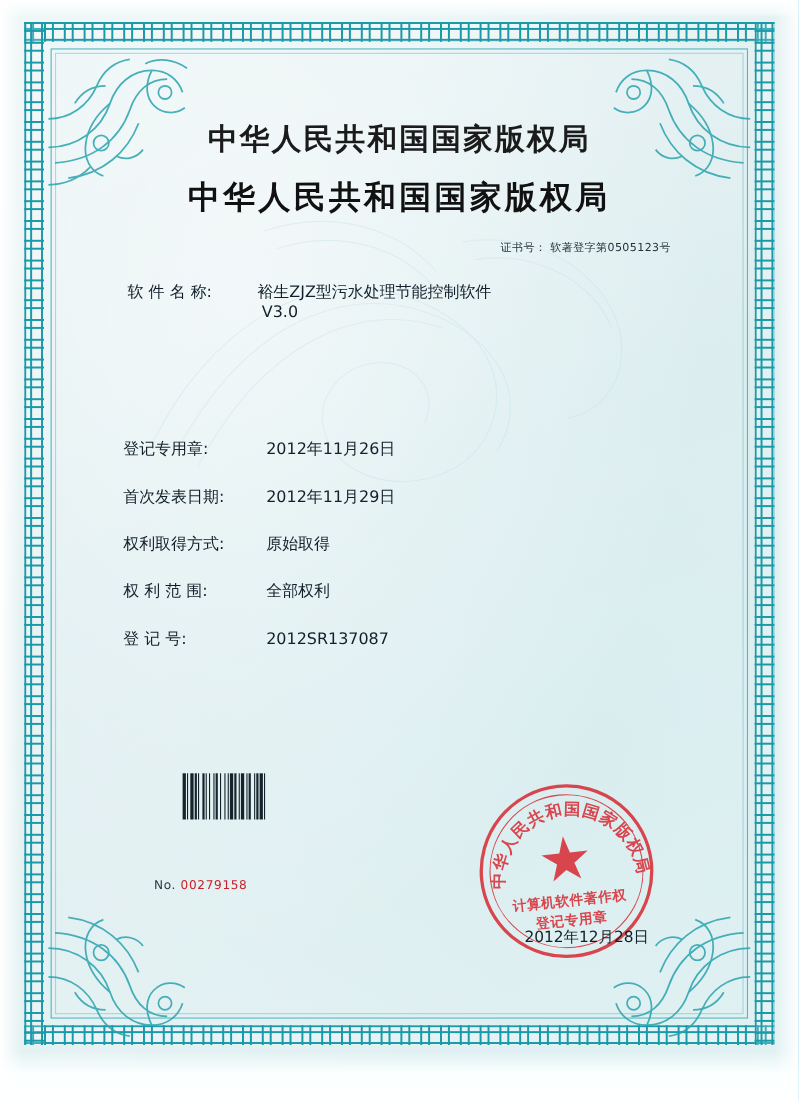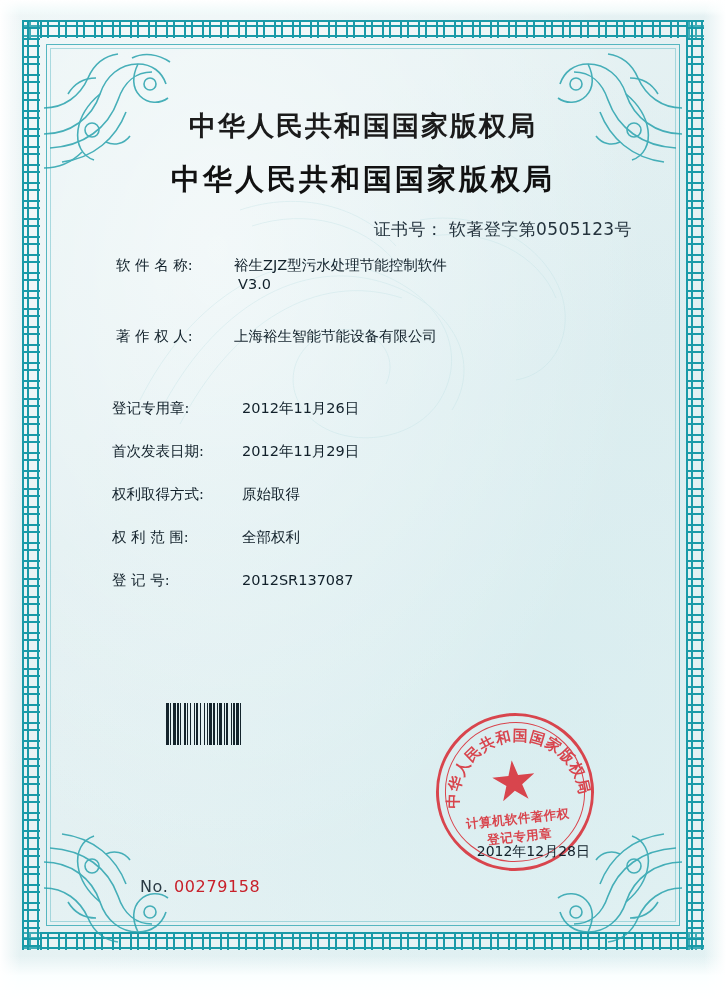--- a/index.html
+++ b/index.html
@@ -143,23 +143,23 @@
     width: 726px;
     text-align: center;
     font-size: 29px;
     font-weight: bold;
     letter-spacing: 3px;
     color: #111111;
     font-family: "DejaVu Serif", serif;
   }
   .cert-no {
     position: absolute;
-    right: 94px;
+    right: 116px;
     top: 218px;
-    font-size: 17px;
+    font-size: 10px;
     color: #23323c;
     letter-spacing: 0.4px;
     font-family: "DejaVu Sans", sans-serif;
   }
 
   .field {
     position: absolute;
     font-size: 14.5px;
     color: #11202a;
     font-family: "DejaVu Sans", sans-serif;
@@ -261,22 +261,22 @@
     fill: #d8202a;
     font-size: 15px;
     font-weight: bold;
     font-family: "DejaVu Sans", sans-serif;
     letter-spacing: 1px;
   }
 
   .serial {
     position: absolute;
     left: 140px;
-    top: 877px;
-    font-size: 16px;
+    top: 798px;
+    font-size: 11px;
     color: #c8202a;
     font-family: "DejaVu Sans", sans-serif;
     letter-spacing: 0.6px;
   }
   .serial .pre { color: #2a3a44; }
   .issue-date {
     position: absolute;
     right: 136px;
     top: 843px;
     font-size: 14px;
@@ -376,23 +376,20 @@
     <div class="title-2">中华人民共和国国家版权局</div>
     <div class="cert-no">证书号： 软著登字第0505123号</div>
 
     <div class="field f-name">
       <span class="lab lab-w1">软 件 名 称:</span><span class="val">裕生ZJZ型污水处理节能控制软件</span>
     </div>
     <div class="field f-name2">
       <span class="val">V3.0</span>
     </div>
 
-    <div class="field f-owner">
-      <span class="lab lab-w1">著 作 权 人:</span><span class="val">上海裕生智能节能设备有限公司</span>
-    </div>
 
     <div class="field f-devdate">
       <span class="lab lab-w2">登记专用章:</span><span class="val">2012年11月26日</span>
     </div>
 
     <div class="field f-pubdate">
       <span class="lab lab-w2">首次发表日期:</span><span class="val">2012年11月29日</span>
     </div>
 
     <div class="field f-scope">

